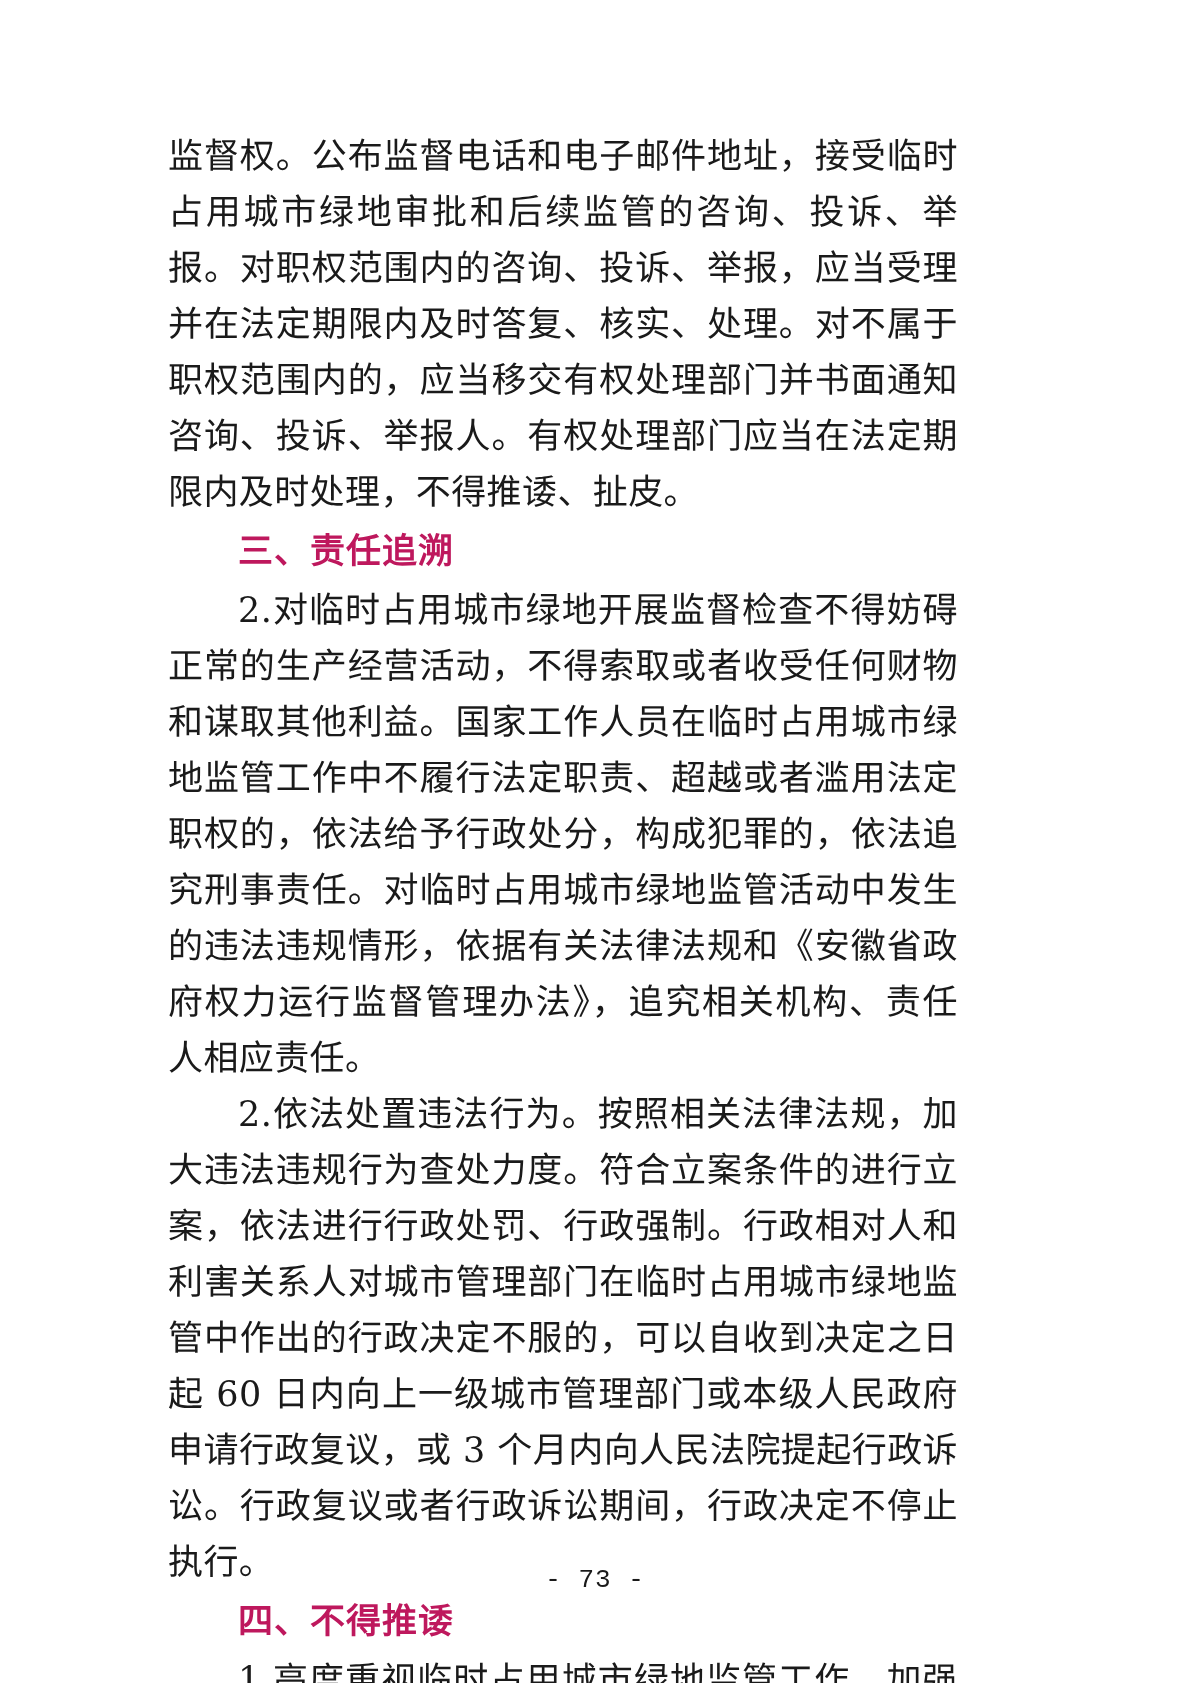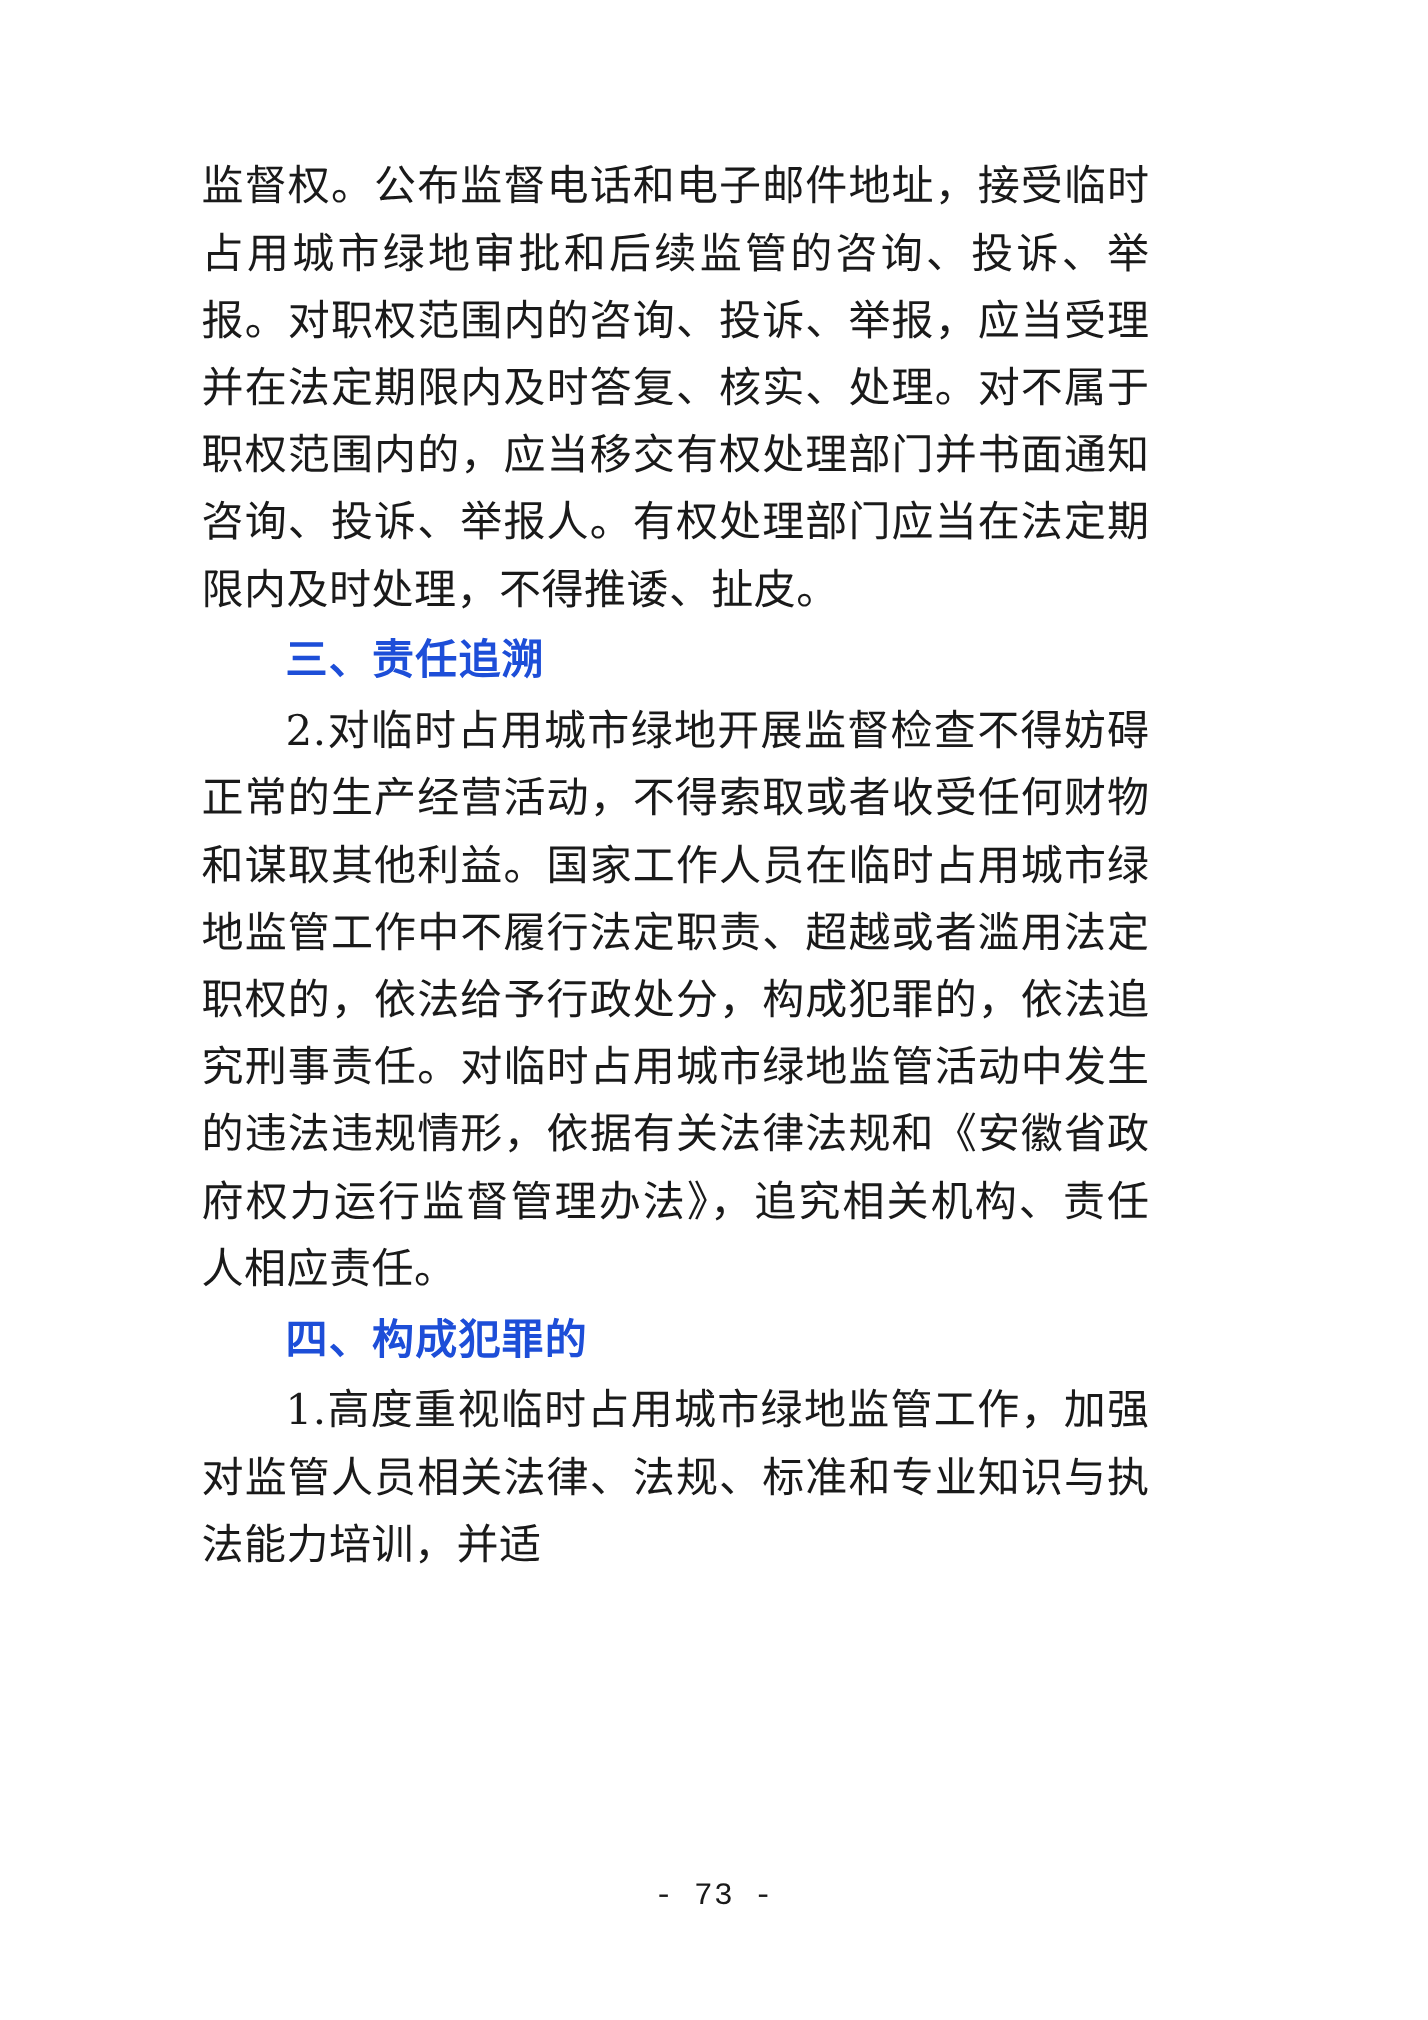--- a/index.html
+++ b/index.html
@@ -40,21 +40,21 @@
     text-indent: 70px;
   }
   h2.section-heading {
     margin: 0;
     font-size: 35px;
     line-height: 62px;
     font-weight: bold;
     text-indent: 70px;
     letter-spacing: 1px;
     font-family: "DejaVu Sans", "Liberation Sans", sans-serif;
-    color: #1d4ed8;
+    color: #be185d;
   }
   .page-number {
     position: absolute;
     left: 0;
     right: 0;
     bottom: 88px;
     text-align: center;
     font-size: 26px;
     font-family: Liberation Mono, monospace;
     color: #1a1a1a;
@@ -66,21 +66,22 @@
 
 <div class="page">
   <div class="content">
 
     <p class="body-text">监督权。公布监督电话和电子邮件地址，接受临时占用城市绿地审批和后续监管的咨询、投诉、举报。对职权范围内的咨询、投诉、举报，应当受理并在法定期限内及时答复、核实、处理。对不属于职权范围内的，应当移交有权处理部门并书面通知咨询、投诉、举报人。有权处理部门应当在法定期限内及时处理，不得推诿、扯皮。</p>
 
     <h2 class="section-heading">三、责任追溯</h2>
 
     <p class="body-text indent">2.对临时占用城市绿地开展监督检查不得妨碍正常的生产经营活动，不得索取或者收受任何财物和谋取其他利益。国家工作人员在临时占用城市绿地监管工作中不履行法定职责、超越或者滥用法定职权的，依法给予行政处分，构成犯罪的，依法追究刑事责任。对临时占用城市绿地监管活动中发生的违法违规情形，依据有关法律法规和《安徽省政府权力运行监督管理办法》，追究相关机构、责任人相应责任。</p>
 
+    <p class="body-text indent">2.依法处置违法行为。按照相关法律法规，加大违法违规行为查处力度。符合立案条件的进行立案，依法进行行政处罚、行政强制。行政相对人和利害关系人对城市管理部门在临时占用城市绿地监管中作出的行政决定不服的，可以自收到决定之日起 60 日内向上一级城市管理部门或本级人民政府申请行政复议，或 3 个月内向人民法院提起行政诉讼。行政复议或者行政诉讼期间，行政决定不停止执行。</p>
 
-    <h2 class="section-heading">四、构成犯罪的</h2>
+    <h2 class="section-heading">四、不得推诿</h2>
 
     <p class="body-text indent">1.高度重视临时占用城市绿地监管工作，加强对监管人员相关法律、法规、标准和专业知识与执法能力培训，并适</p>
 
   </div>
 
   <div class="page-number">- 73 -</div>
 </div>
 
 </body></html>

